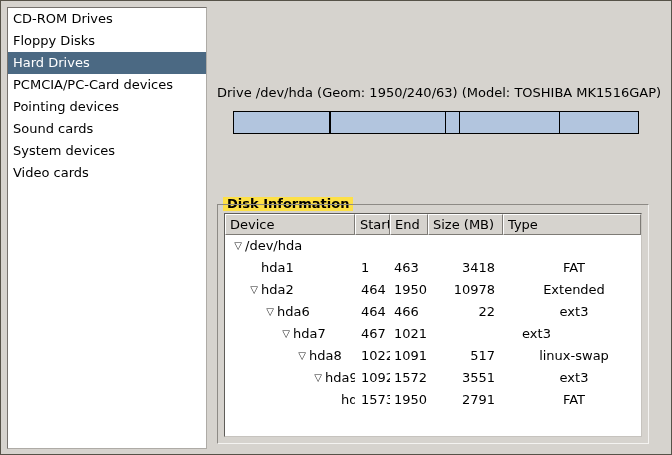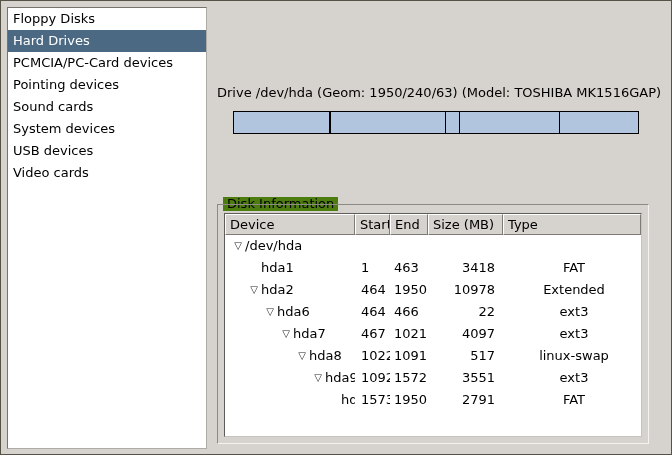--- a/index.html
+++ b/index.html
@@ -15,21 +15,21 @@
   
   .drive-title{position:absolute;left:216px;top:84px;width:432px;text-align:center;white-space:nowrap;}
   .drive-bar{position:absolute;left:232px;top:110px;width:406px;height:23px;background:#b2c5de;
              border:1px solid #000;box-sizing:border-box;display:flex;}
   .segment{height:100%;border-right:1px solid #000;box-sizing:border-box;background:#b2c5de;}
   .segment:last-child{border-right:none;}
 
   
   .frame{position:absolute;left:216px;top:203px;width:432px;height:240px;
          border:1px solid;border-color:#8d8a85 #f4f3f1 #f4f3f1 #8d8a85;box-sizing:border-box;}
-  .frame-label{position:absolute;left:222px;top:196px;background:#4d7c0f;padding:0 4px;line-height:14px;}
+  .frame-label{position:absolute;left:222px;top:196px;background:#fde047;padding:0 4px;line-height:14px;font-weight:bold;}
 
   .table{position:absolute;left:6px;top:8px;right:6px;bottom:6px;background:#ffffff;
          border:1px solid;border-color:#5f5d59 #c6c3be #c6c3be #5f5d59;overflow:hidden;}
   .thead{display:flex;height:21px;background:#d6d3ce;}
   .hcell{box-sizing:border-box;height:21px;line-height:19px;padding-left:4px;background:#d6d3ce;cursor:default;
          border-top:1px solid #fff;border-left:1px solid #fff;border-right:1px solid #7e7b76;border-bottom:1px solid #7e7b76;
          white-space:nowrap;overflow:hidden;}
   .c-device{width:130px;}
   .c-start{width:35px;}
   .c-end{width:38px;}
@@ -49,27 +49,27 @@
   .pad4{width:70px;}.pad5{width:86px;}.pad6{width:102px;}
   .exp{display:inline-block;width:14px;flex:none;text-align:center;font-size:10px;line-height:22px;color:#1c1c1c;}
   .noexp{display:inline-block;width:14px;flex:none;}
 </style>
 </head>
 <body>
 
 <div class="window">
 
   <div class="sidebar">
+    <div class="side-item">CD-ROM Drives</div>
     <div class="side-item">Floppy Disks</div>
     <div class="side-item selected">Hard Drives</div>
     <div class="side-item">PCMCIA/PC-Card devices</div>
     <div class="side-item">Pointing devices</div>
     <div class="side-item">Sound cards</div>
     <div class="side-item">System devices</div>
-    <div class="side-item">USB devices</div>
     <div class="side-item">Video cards</div>
   </div>
 
   <div class="drive-title">Drive /dev/hda (Geom: 1950/240/63) (Model: TOSHIBA MK1516GAP)</div>
 
   <div class="drive-bar" id="partition-bar">
       <div class="segment" style="width: 23.74%;"></div>
       <div class="segment" style="width: 0.16%;"></div>
       <div class="segment" style="width: 28.46%;"></div>
       <div class="segment" style="width: 3.59%;"></div>
@@ -138,21 +138,20 @@
       </div>
 
       <div class="trow">
         <div class="cell c-device">
             <span class="pad pad3"></span>
             <span class="exp">▽</span>
             <span>hda7</span>
           </div>
         <div class="cell c-start">467</div>
         <div class="cell c-end">1021</div>
-        <div class="cell c-size">4097</div>
         <div class="cell c-type">ext3</div>
       </div>
 
       <div class="trow">
         <div class="cell c-device">
             <span class="pad pad4"></span>
             <span class="exp">▽</span>
             <span>hda8</span>
           </div>
         <div class="cell c-start">1022</div>

